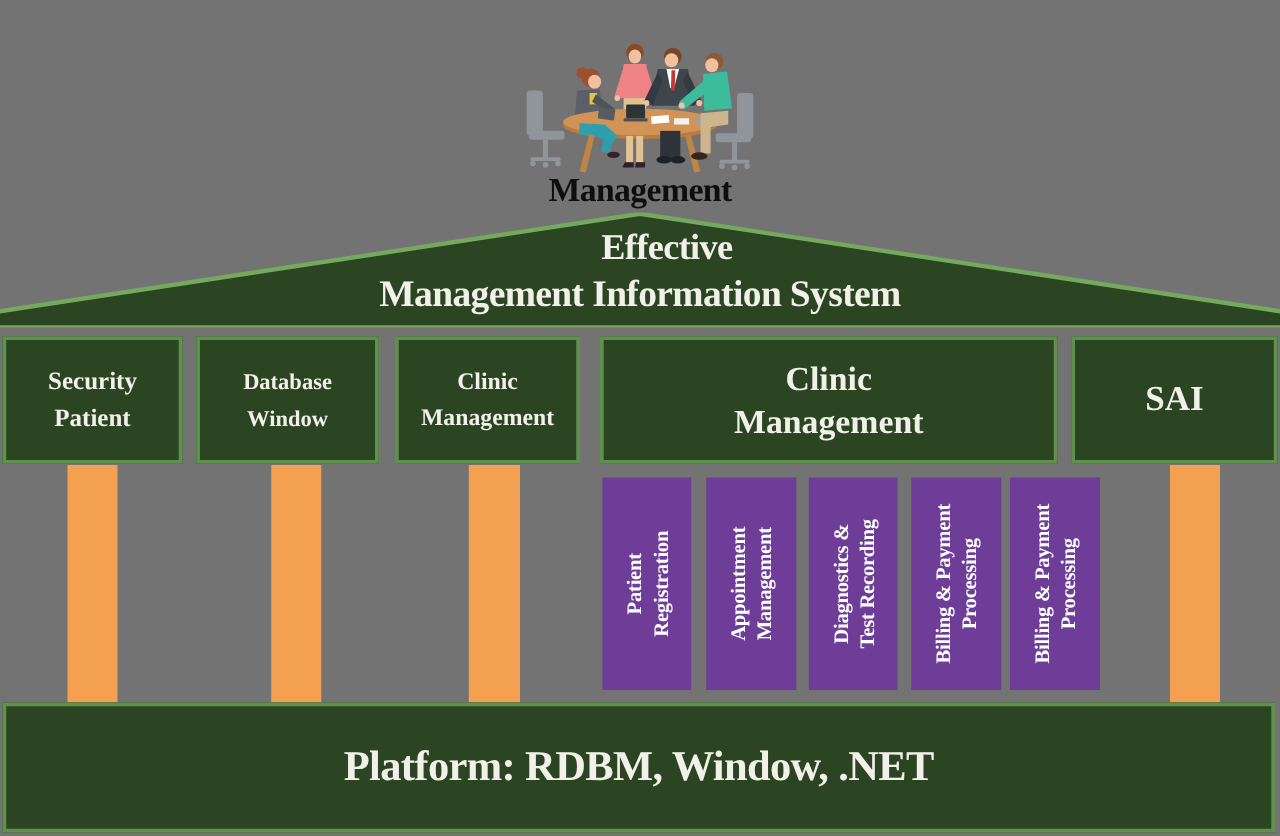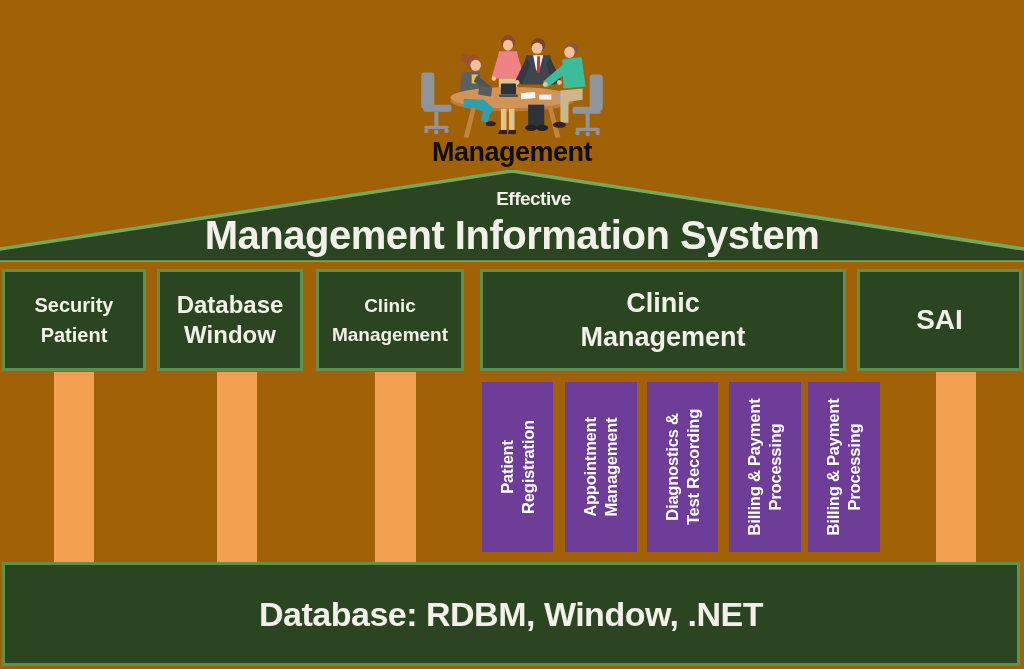--- a/index.html
+++ b/index.html
@@ -1,40 +1,40 @@
 <!DOCTYPE html>
 <html style="--dark-green: #2b4522; --border-green: #5e914e; --roof-edge-green: #74a95e; --orange: #f3a150; --purple: #6e3d98; --text-white: #f2f1e9; --text-black: #0e0e0e;"><head>
 <meta charset="utf-8">
 <style>
   html,body{margin:0;padding:0;background:#ffffff;}
   .canvas{
-    position:relative;width:1024px;height:669px;background:#a16207;overflow:hidden;
-    font-family:Liberation Sans, sans-serif;
+    position:relative;width:1024px;height:669px;background:#737373;overflow:hidden;
+    font-family:Liberation Serif, serif;
   }
   
   .clipart{position:absolute;left:421px;top:24px;width:182px;height:119px;}
   .mgmt-label{
     position:absolute;left:0;top:137px;width:1024px;text-align:center;
     font-size:27px;font-weight:bold;color:#0e0e0e;letter-spacing:-0.5px;line-height:30px;
   }
   
   .roof{position:absolute;left:0;top:170px;width:1024px;height:92px;}
   .roof svg{position:absolute;left:0;top:0;width:1024px;height:92px;display:block;}
   .roof-text{position:absolute;left:0;top:10px;width:100%;text-align:center;color:var(--text-white,#f2f1e9);font-weight:bold;}
-  .roof-line1{font-size:19px;line-height:37px;letter-spacing:-0.5px;padding-left:43px;}
-  .roof-line2{font-size:40px;line-height:37px;letter-spacing:-0.5px;}
+  .roof-line1{font-size:29px;line-height:37px;letter-spacing:-0.5px;padding-left:43px;}
+  .roof-line2{font-size:30px;line-height:37px;letter-spacing:-0.5px;}
   
   .module{
     position:absolute;top:269px;height:102px;box-sizing:border-box;
     background:var(--dark-green,#2b4522);border:3px solid var(--border-green,#5e914e);
     display:flex;flex-direction:column;align-items:center;justify-content:center;
     color:var(--text-white,#f2f1e9);font-weight:bold;text-align:center;
   }
   .m-security{left:2px;width:144px;font-size:20px;line-height:30px;}
-  .m-database{left:157px;width:146px;font-size:24px;line-height:30px;}
+  .m-database{left:157px;width:146px;font-size:18px;line-height:30px;}
   .m-clinicdef{left:316px;width:148px;font-size:19px;line-height:29px;}
   .m-clinicmgmt{left:480px;width:366px;font-size:27px;line-height:34px;}
   .m-sai{left:857px;width:165px;font-size:28px;line-height:32px;}
   
   .pillar{position:absolute;top:372px;height:190px;background:var(--orange,#f3a150);}
   .p1{left:54px;width:40px;}
   .p2{left:217px;width:40px;}
   .p3{left:375px;width:41px;}
   .p4{left:936px;width:40px;}
   
@@ -221,16 +221,16 @@
     </div>
   </div>
   <div class="pcol pc-5">
     <div class="pcol-inner">
       <span class="ln">Billing &amp; Payment</span>
       <span class="ln">Processing</span>
     </div>
   </div>
 
   <div class="platform">
-    <span>Database: RDBM, Window, .NET</span>
+    <span>Platform: RDBM, Window, .NET</span>
   </div>
 
 </div>
 
 </body></html>

